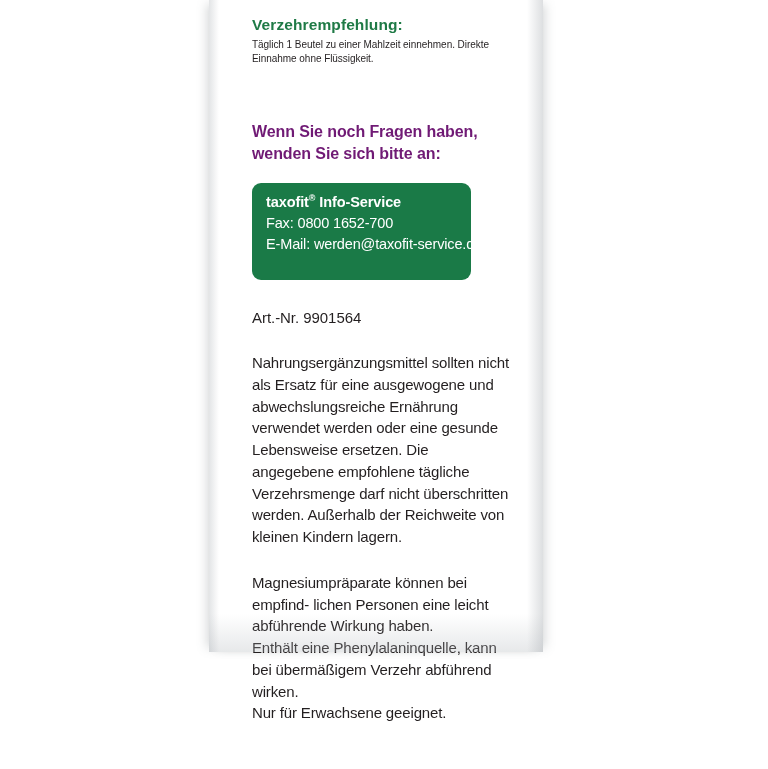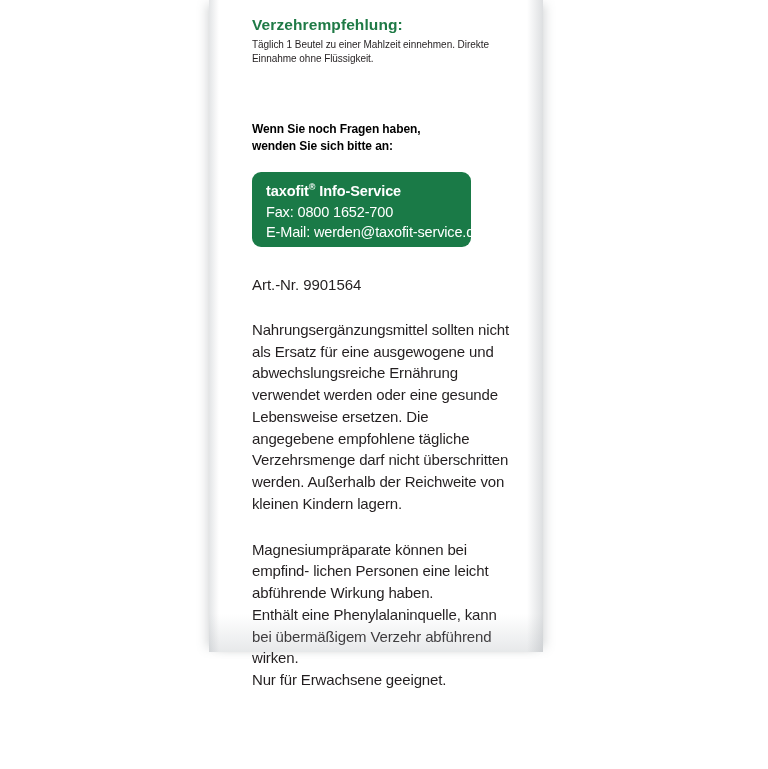--- a/index.html
+++ b/index.html
@@ -80,33 +80,33 @@
     line-height: 1.43;
     letter-spacing: -0.05px;
   }
   .body-text p {
     margin: 0;
   }
 
   .spacer-lg { height: 54px; }
 
   .question-block {
-    color: #000000;
-    font-size: 12px;
+    color: #701a75;
+    font-size: 16px;
     font-weight: bold;
     line-height: 1.42;
     letter-spacing: -0.1px;
   }
 
   .info-box {
     margin-top: 17px;
     width: 219px;
     background: #1a7a47;
     border-radius: 9px;
-    padding: 11px 14px 4px 14px;
+    padding: 11px 14px 26px 14px;
     color: #ffffff;
     box-sizing: border-box;
   }
   .info-box .title {
     font-size: 14.5px;
     font-weight: bold;
     margin-bottom: 3px;
     letter-spacing: -0.1px;
   }
   .info-box .line {

